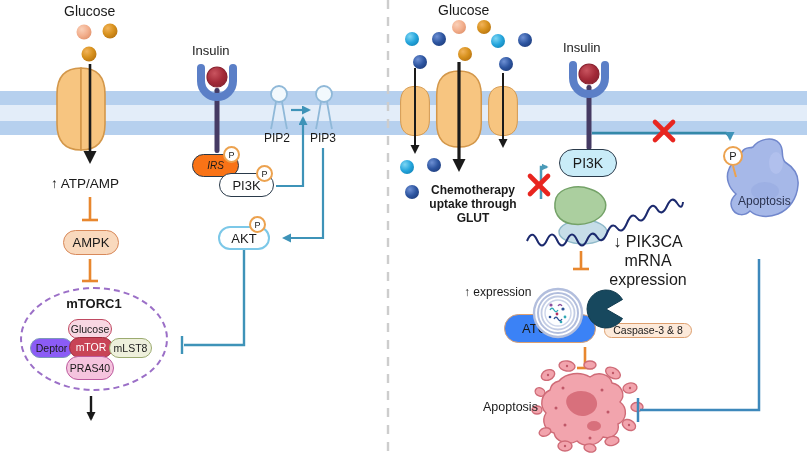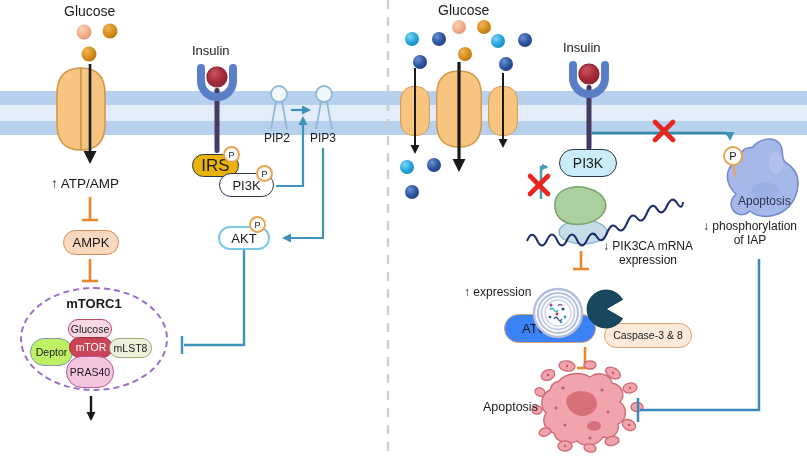--- a/index.html
+++ b/index.html
@@ -227,56 +227,57 @@
     </g>
   </svg>
 
   <div class="lbl" style="left:64px;top:3px;font-size:14px;">Glucose</div>
   <div class="lbl" style="left:51px;top:176px;font-size:13.5px;font-weight:500;">↑ ATP/AMP</div>
   <div class="pill" style="left:63px;top:230px;width:56px;height:25px;background:#f9d9bd;border:1.6px solid #d8895a;font-size:13px;">AMPK</div>
 
   <div class="dashellipse" style="left:20px;top:287px;width:148px;height:104px;"></div>
   <div class="lbl b ctr" style="left:34px;top:296px;width:120px;font-size:13px;">mTORC1</div>
   <div class="pill" style="left:68px;top:319px;width:44px;height:20px;background:#f8d7e2;border:1.5px solid #c04a62;font-size:10.5px;">Glucose</div>
-  <div class="pill" style="left:30px;top:338px;width:43px;height:28px;background:#bef264;border:1.5px solid #7e98ba;font-size:10.5px;">Deptor</div>
+  <div class="pill" style="left:30px;top:338px;width:43px;height:20px;background:#8b5cf6;border:1.5px solid #7e98ba;font-size:10.5px;">Deptor</div>
   <div class="pill" style="left:69px;top:337px;width:44px;height:21px;background:#c84456;border:1.5px solid #9e2a3c;color:#fff;font-size:10.5px;">mTOR</div>
   <div class="pill" style="left:109px;top:338px;width:43px;height:20px;background:#eef0dc;border:1.5px solid #9cab70;font-size:10.5px;">mLST8</div>
-  <div class="pill" style="left:66px;top:356px;width:48px;height:32px;background:#f5c4de;border:1.5px solid #bd5a9e;font-size:10.5px;">PRAS40</div>
+  <div class="pill" style="left:66px;top:356px;width:48px;height:24px;background:#f5c4de;border:1.5px solid #bd5a9e;font-size:10.5px;">PRAS40</div>
 
 
   <div class="lbl" style="left:192px;top:43px;font-size:13px;">Insulin</div>
-  <div class="pill" style="left:192px;top:154px;width:47px;height:23px;background:#eab308;border:1.6px solid #2a3a4a;font-size:17px;">IRS</div>
+  <div class="pill" style="left:192px;top:154px;width:47px;height:23px;background:#f97316;border:1.6px solid #2a3a4a;font-size:10px;font-style:italic;">IRS</div>
   <div class="pb" style="left:223px;top:146px;">P</div>
   <div class="pill" style="left:219px;top:173px;width:55px;height:24px;background:#ffffff;border:1.6px solid #2a3a4a;font-size:13px;">PI3K</div>
   <div class="pb" style="left:256px;top:165px;">P</div>
   <div class="lbl" style="left:264px;top:131px;font-size:12px;">PIP2</div>
   <div class="lbl" style="left:310px;top:131px;font-size:12px;">PIP3</div>
   <div class="pill" style="left:218px;top:226px;width:52px;height:24px;background:#ffffff;border:2px solid #7cc8e8;font-size:13px;">AKT</div>
   <div class="pb" style="left:249px;top:216px;">P</div>
 
   <div class="lbl" style="left:438px;top:2px;font-size:14px;">Glucose</div>
+  <div class="lbl b ctr" style="left:425px;top:183px;width:96px;font-size:12px;">
+    <span>Chemotherapy</span><br>
+    <span>uptake through</span><br>
+    <span>GLUT</span>
+  </div>
   <div class="lbl" style="left:563px;top:40px;font-size:13px;">Insulin</div>
   <div class="pill" style="left:559px;top:149px;width:58px;height:28px;background:#c9ecf8;border:1.6px solid #2a3a4a;font-size:14px;">PI3K</div>
 
-  <div class="lbl ctr" style="left:598px;top:239px;width:100px;font-size:12px;">
+  <div class="lbl ctr" style="left:598px;top:233px;width:100px;font-size:16px;">
     <span>↓ PIK3CA mRNA</span><br>
     <span>expression</span>
   </div>
   <div class="lbl" style="left:464px;top:285px;font-size:12px;">↑ expression</div>
 
   <div class="pill" style="left:504px;top:314px;width:92px;height:29px;background:#3b82f6;border:1.6px solid #dda070;font-size:13px;justify-content:flex-start;padding-left:17px;">ATG-7</div>
-  <div class="pill" style="left:604px;top:323px;width:88px;height:25px;background:#fdeada;border:1.6px solid #dda070;font-size:10.5px;">Caspase-3 &amp; 8</div>
+  <div class="pill" style="left:604px;top:323px;width:88px;height:15px;background:#fdeada;border:1.6px solid #dda070;font-size:10.5px;">Caspase-3 &amp; 8</div>
   <div class="lbl" style="left:483px;top:400px;font-size:12.5px;">Apoptosis</div>
 
   <div class="lbl" style="left:738px;top:194px;font-size:12px;color:#2b3350;z-index:5;">Apoptosis</div>
   <div class="pb" style="left:723px;top:146px;width:20px;height:20px;font-size:11px;">P</div>
-  <div class="lbl ctr" style="left:698px;top:219px;width:104px;font-size:12px;">
-    <span>↓ phosphorylation</span><br>
-    <span>of IAP</span>
-  </div>
 
   <svg id="top" class="layer" width="807" height="456" viewBox="0 0 807 456">
 
     <g>
       <circle cx="558" cy="313" r="24" fill="#ffffff" stroke="#b2bedd" stroke-width="2.4"></circle>
       <circle cx="558" cy="313" r="20" fill="none" stroke="#b2bedd" stroke-width="2"></circle>
       <circle cx="558" cy="313" r="16.5" fill="none" stroke="#c2cce4" stroke-width="1.8"></circle>
       <circle cx="558" cy="313" r="13" fill="#fdfeff" stroke="#ccd5ea" stroke-width="1.4"></circle>
       <g fill="none" stroke-width="1.3">
         <path d="M 550,310 q 2,-3.5 4,0 q 2,3.5 4,0" stroke="#2fa8b5"></path>

